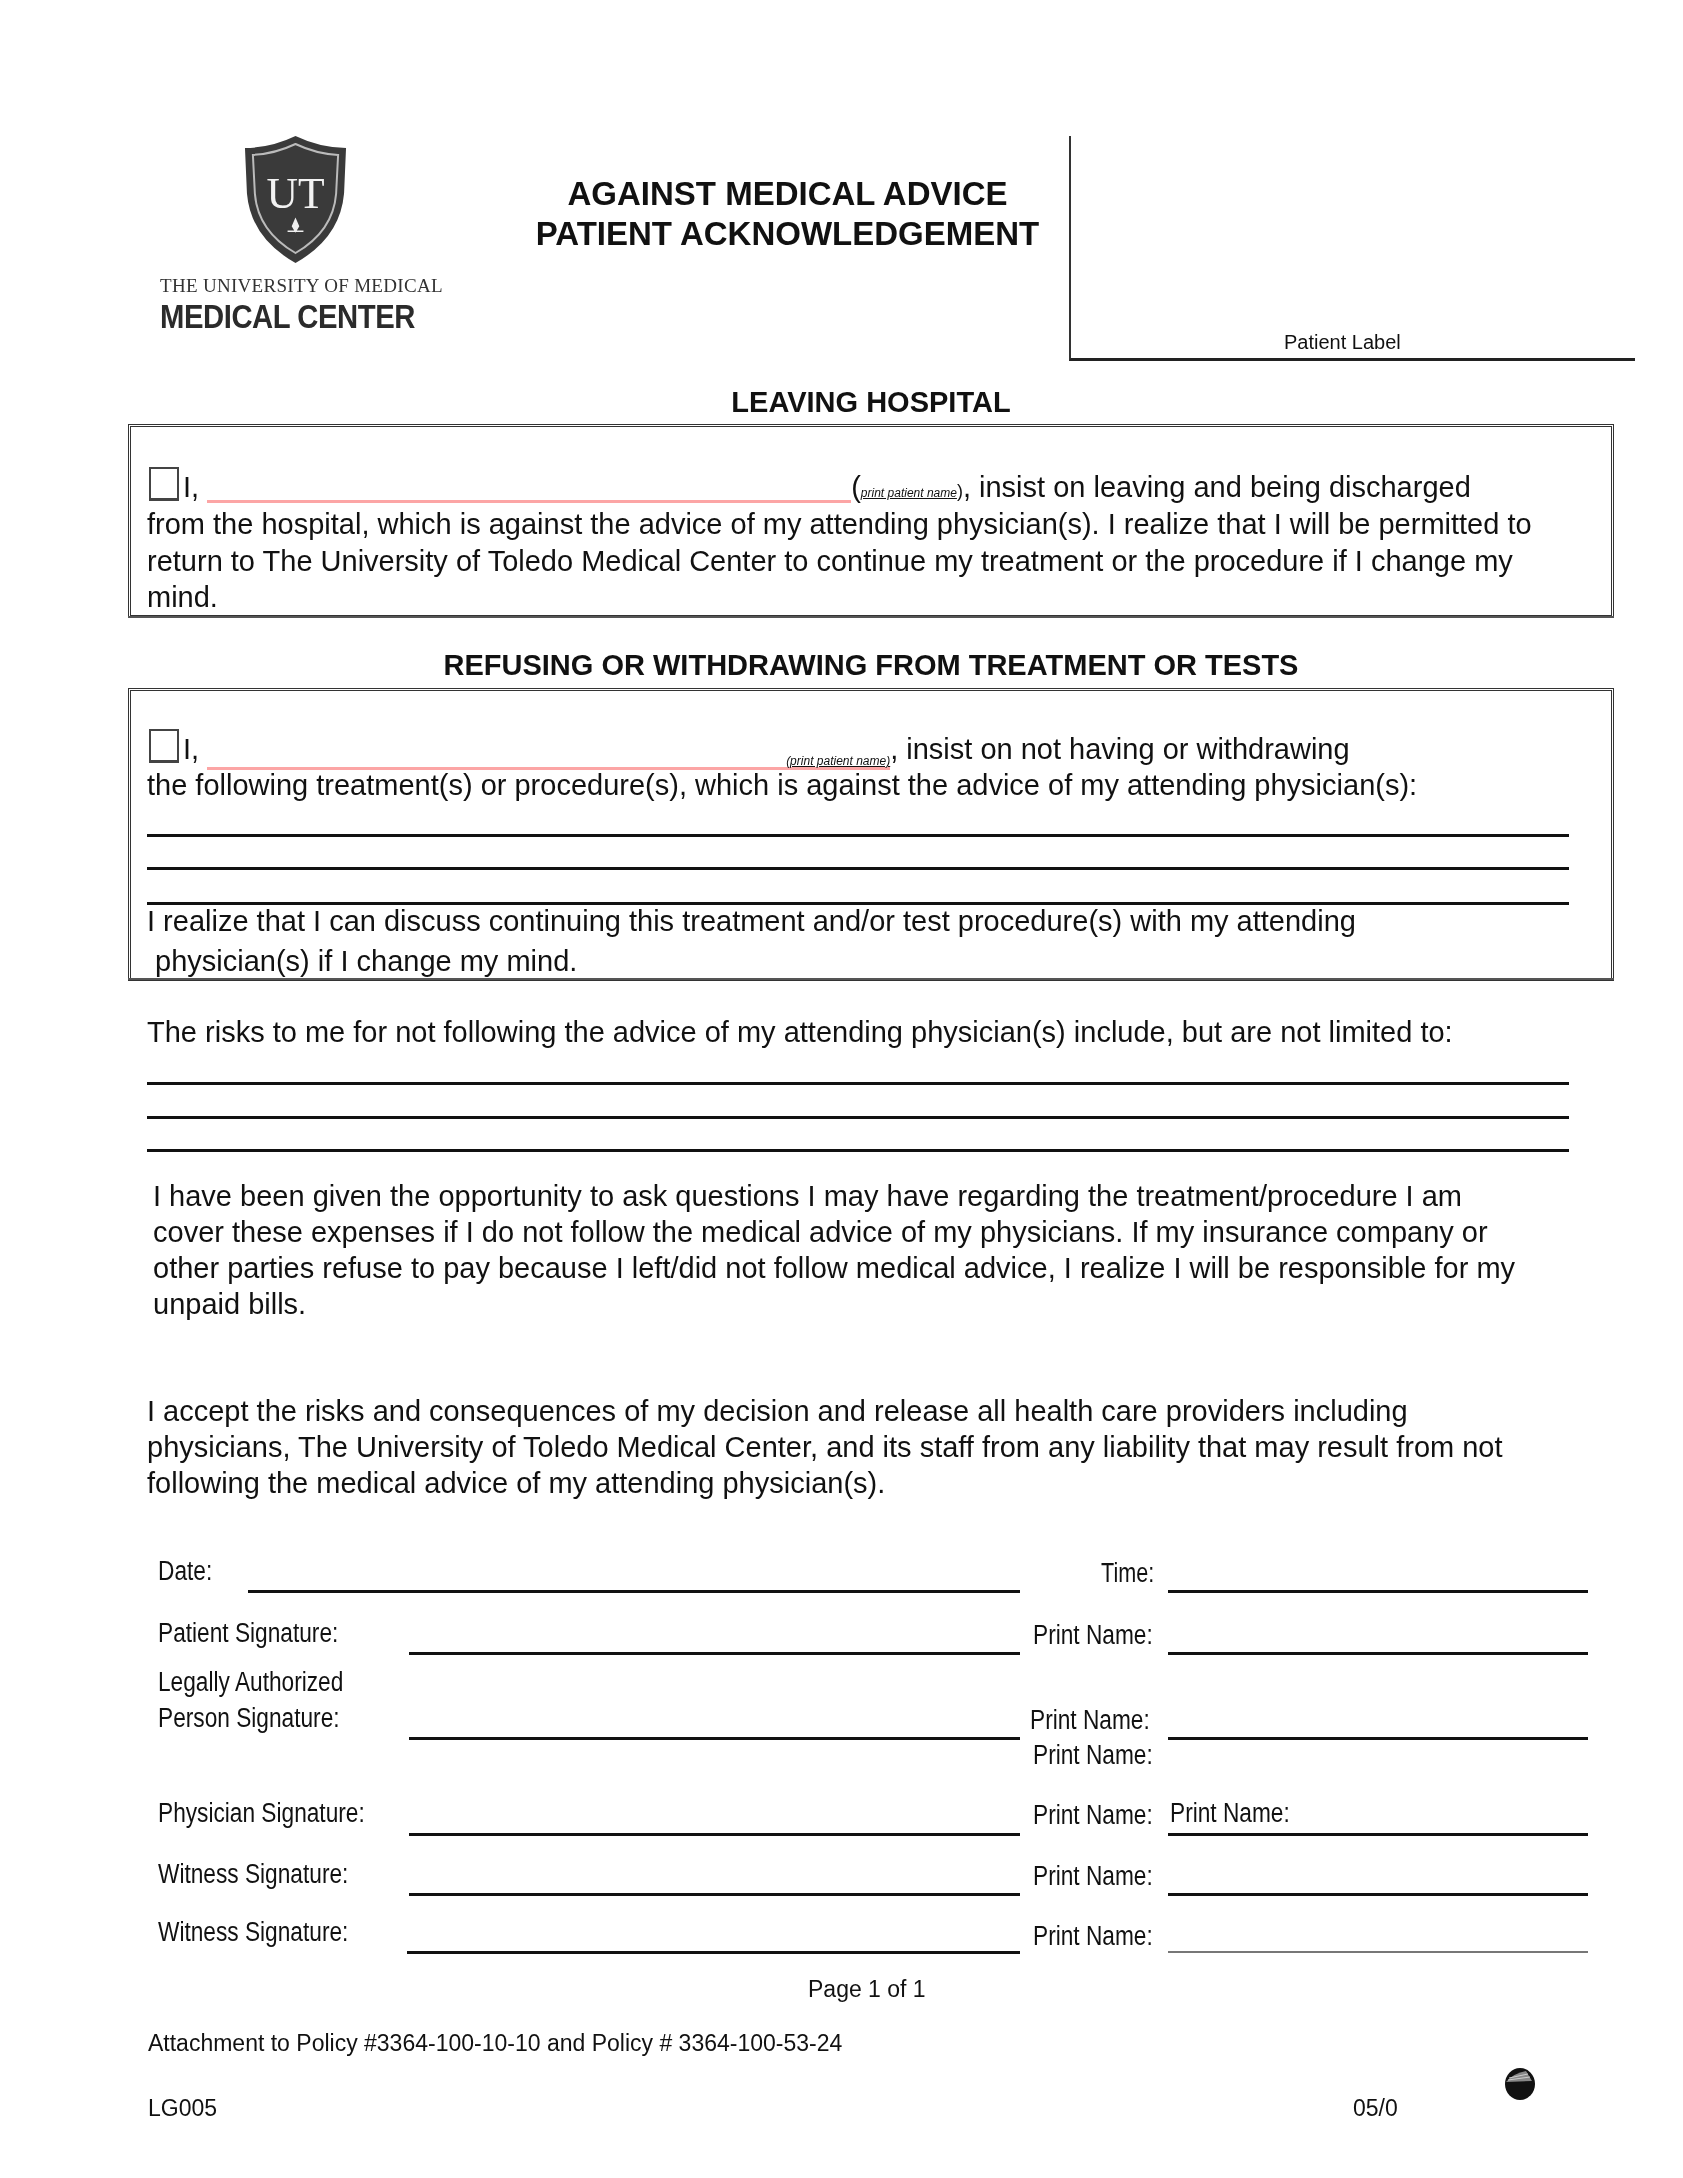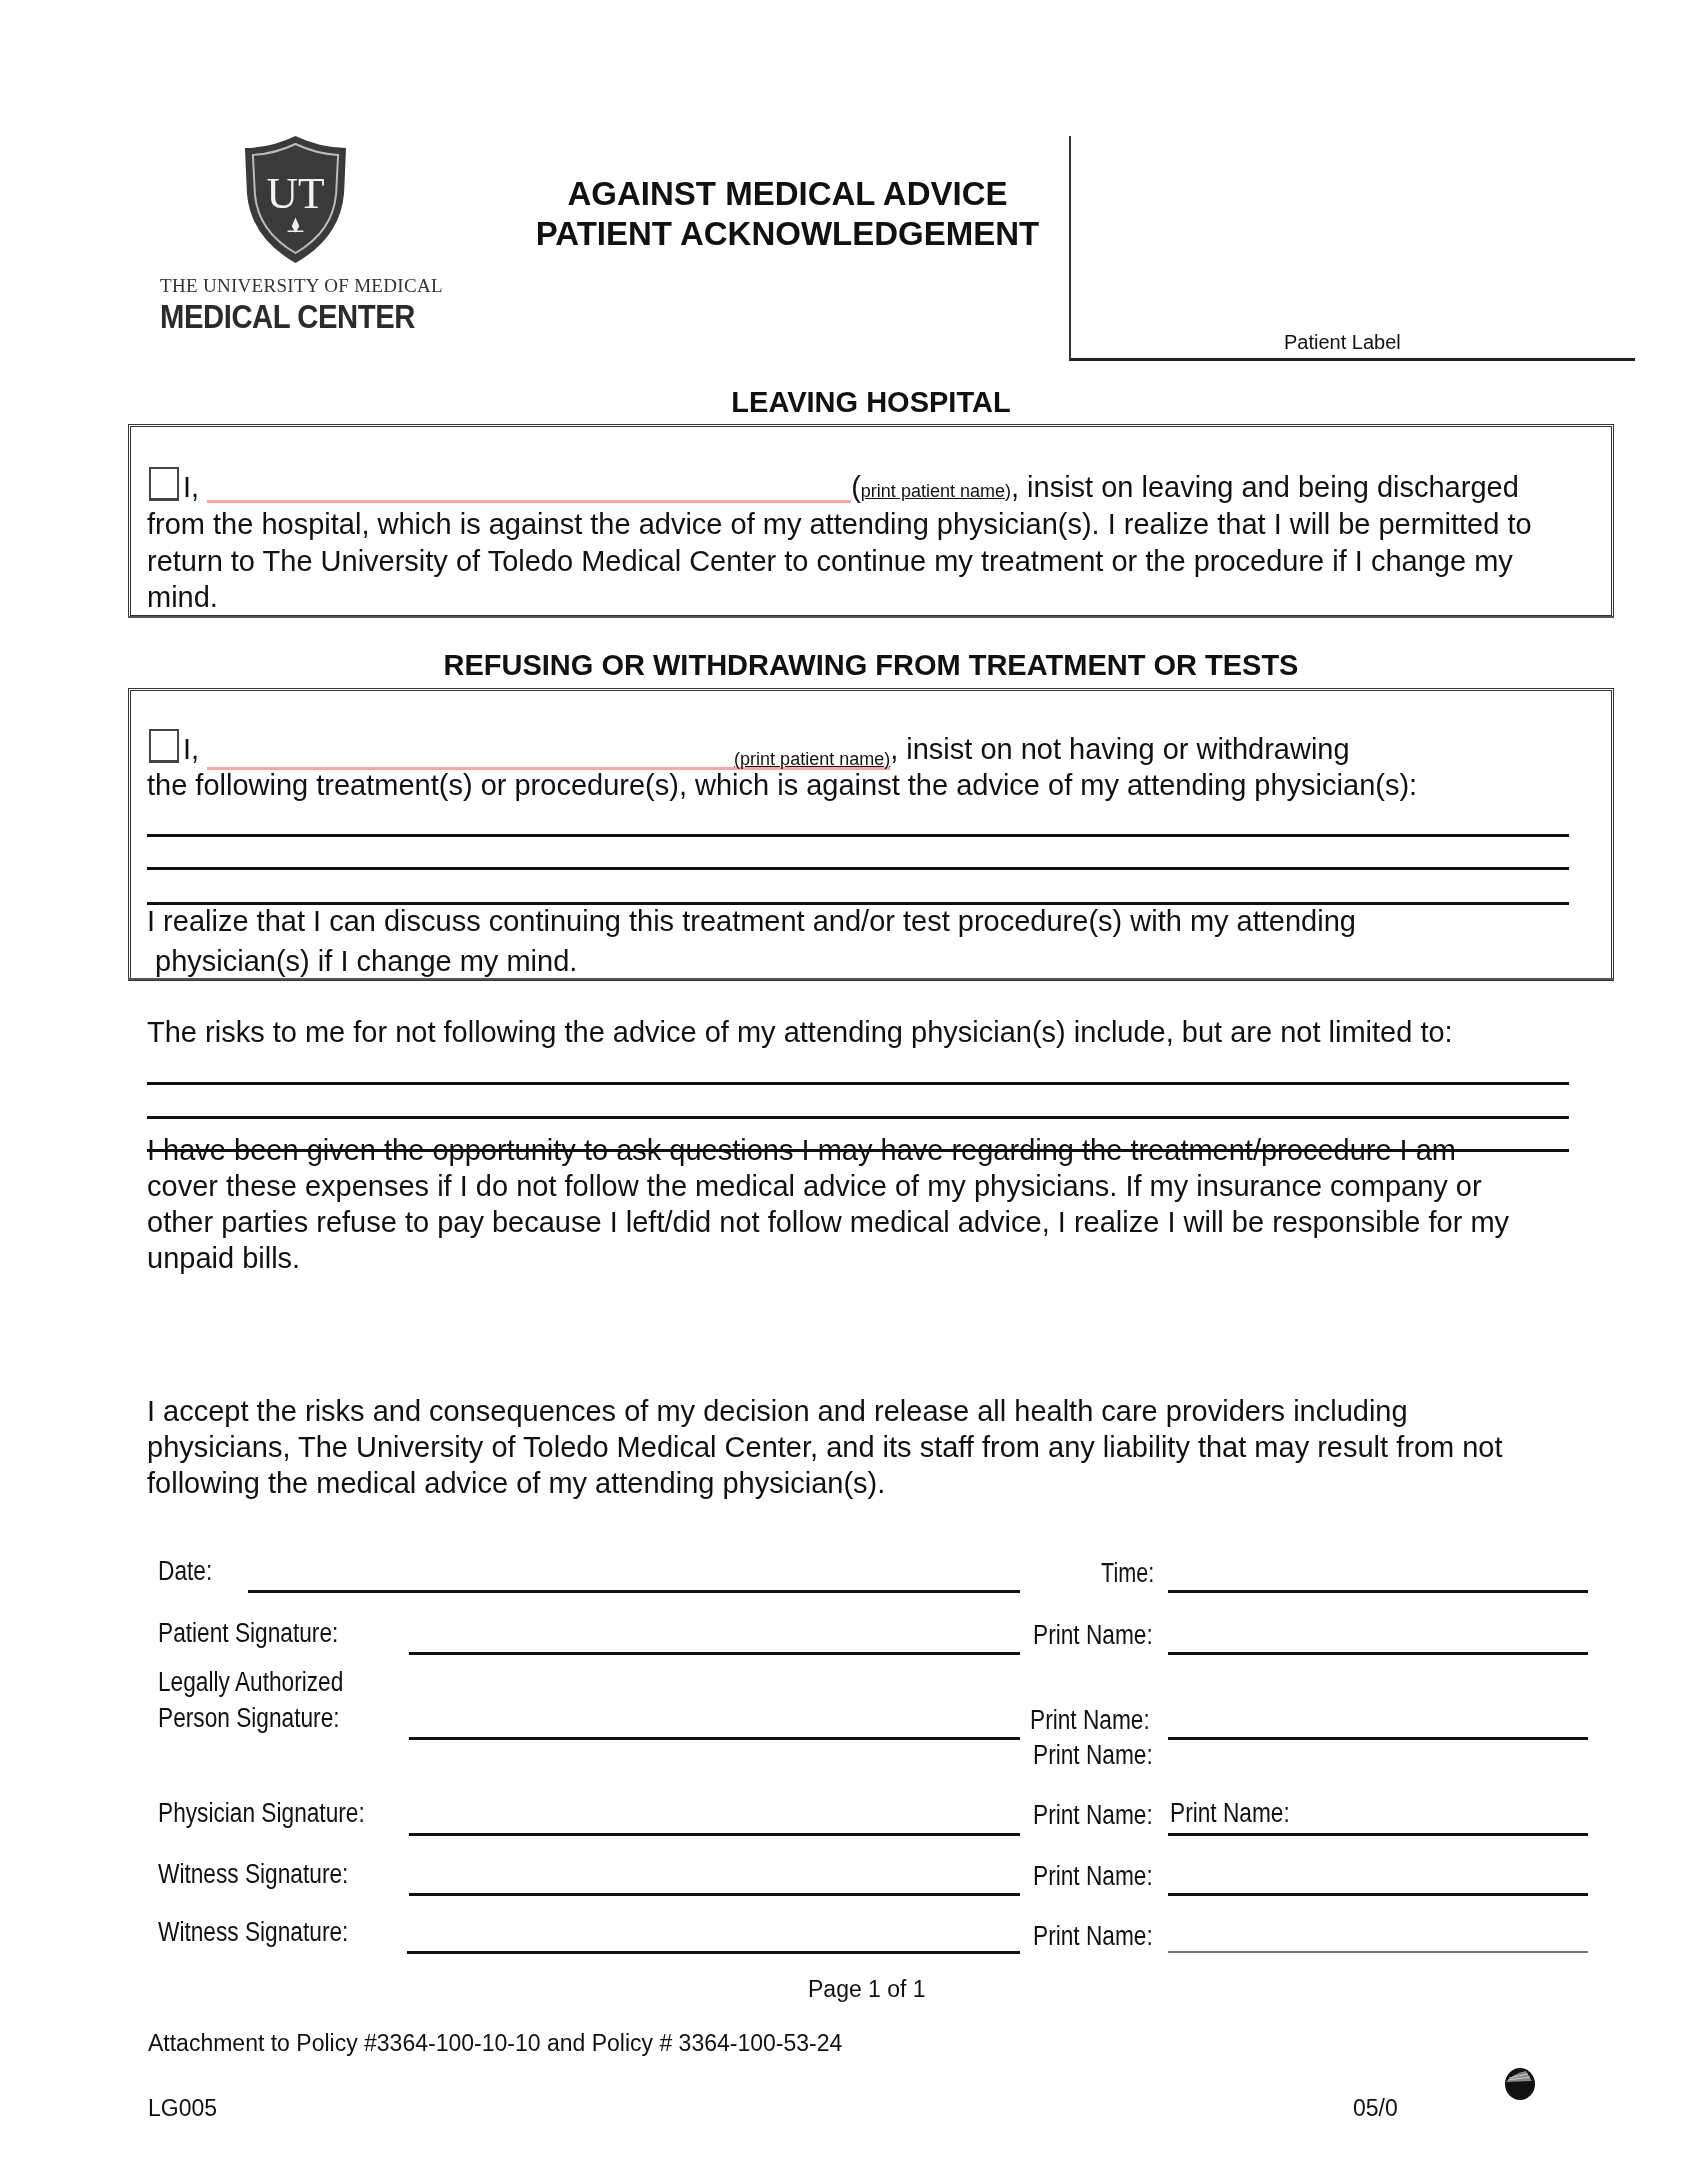--- a/index.html
+++ b/index.html
@@ -15,21 +15,21 @@
     .label-box { left: 1069px; top: 136px; width: 564px; height: 222px; border-left: 2px solid #333; border-bottom: 3px solid #222; }
     .label-text { position: absolute; bottom: 4px; left: 213px; font-size: 20px; white-space: nowrap; }
     .section-heading { left: 0; width: 1742px; text-align: center; font-size: 29px; font-weight: bold; white-space: nowrap; }
     .box { left: 128px; width: 1480px; border: 3px double #333; }
     .box1 { top: 424px; height: 188px; }
     .box2 { top: 688px; height: 287px; }
     .box-bottom-rule { left: 128px; width: 1486px; height: 0; border-top: 2px solid #555; }
     .checkbox { display: inline-block; width: 30px; height: 34px; border: 2px solid #444; border-bottom-width: 3px; vertical-align: -4px; margin-right: 4px; box-sizing: border-box; }
     .body-text { font-size: 29px; line-height: 37px; white-space: nowrap; }
     .name-line { display: inline-block; border-bottom: 3px solid #fca5a5; height: 30px; vertical-align: -6px; position: relative; }
-    .hint { font-size: 18px; text-decoration: underline; margin-top: 36px; }
+    .hint { font-style: italic; font-size: 12px; text-decoration: underline; margin-top: 36px; }
     .paren { font-size: 29px; }
     .fill-line { height: 0; border-top: 3px solid #111; }
     .para { left: 147px; width: 1505px; font-size: 29px; line-height: 36px; white-space: nowrap; }
     .sig-label { font-size: 27px; white-space: nowrap; transform: scaleX(0.84); transform-origin: left top; }
     .sig-line { height: 0; border-top: 3px solid #111; }
     .pn-label { font-size: 27px; white-space: nowrap; transform: scaleX(0.84); transform-origin: left top; }
     .footer-text { font-size: 23px; white-space: nowrap; margin-top: 36px; }
   </style>
 </head>
 <body>
@@ -77,21 +77,21 @@
 <div class="abs fill-line" style="left:147px; top:867px; width:1422px;"></div>
 <div class="abs fill-line" style="left:147px; top:902px; width:1422px;"></div>
 <div class="abs body-text" style="left:147px; top:903px;">I realize that I can discuss continuing this treatment and/or test procedure(s) with my attending</div>
 <div class="abs body-text" style="left:147px; top:943px; white-space:pre;"> physician(s) if I change my mind.</div>
 
 <div class="abs body-text" style="left:147px; top:1014px;">The risks to me for not following the advice of my attending physician(s) include, but are not limited to:</div>
 <div class="abs fill-line" style="left:147px; top:1082px; width:1422px;"></div>
 <div class="abs fill-line" style="left:147px; top:1116px; width:1422px;"></div>
 <div class="abs fill-line" style="left:147px; top:1149px; width:1422px;"></div>
 
-<div class="abs para" style="top:1132px;">
+<div class="abs para" style="top:1178px;margin-left:6px;">
   <div>I have been given the opportunity to ask questions I may have regarding the treatment/procedure I am</div>
   <div>cover these expenses if I do not follow the medical advice of my physicians. If my insurance company or</div>
   <div>other parties refuse to pay because I left/did not follow medical advice, I realize I will be responsible for my</div>
   <div>unpaid bills.</div>
 </div>
 <div class="abs para" style="top:1393px;">
   <div>I accept the risks and consequences of my decision and release all health care providers including</div>
   <div>physicians, The University of Toledo Medical Center, and its staff from any liability that may result from not</div>
   <div>following the medical advice of my attending physician(s).</div>
 </div>

